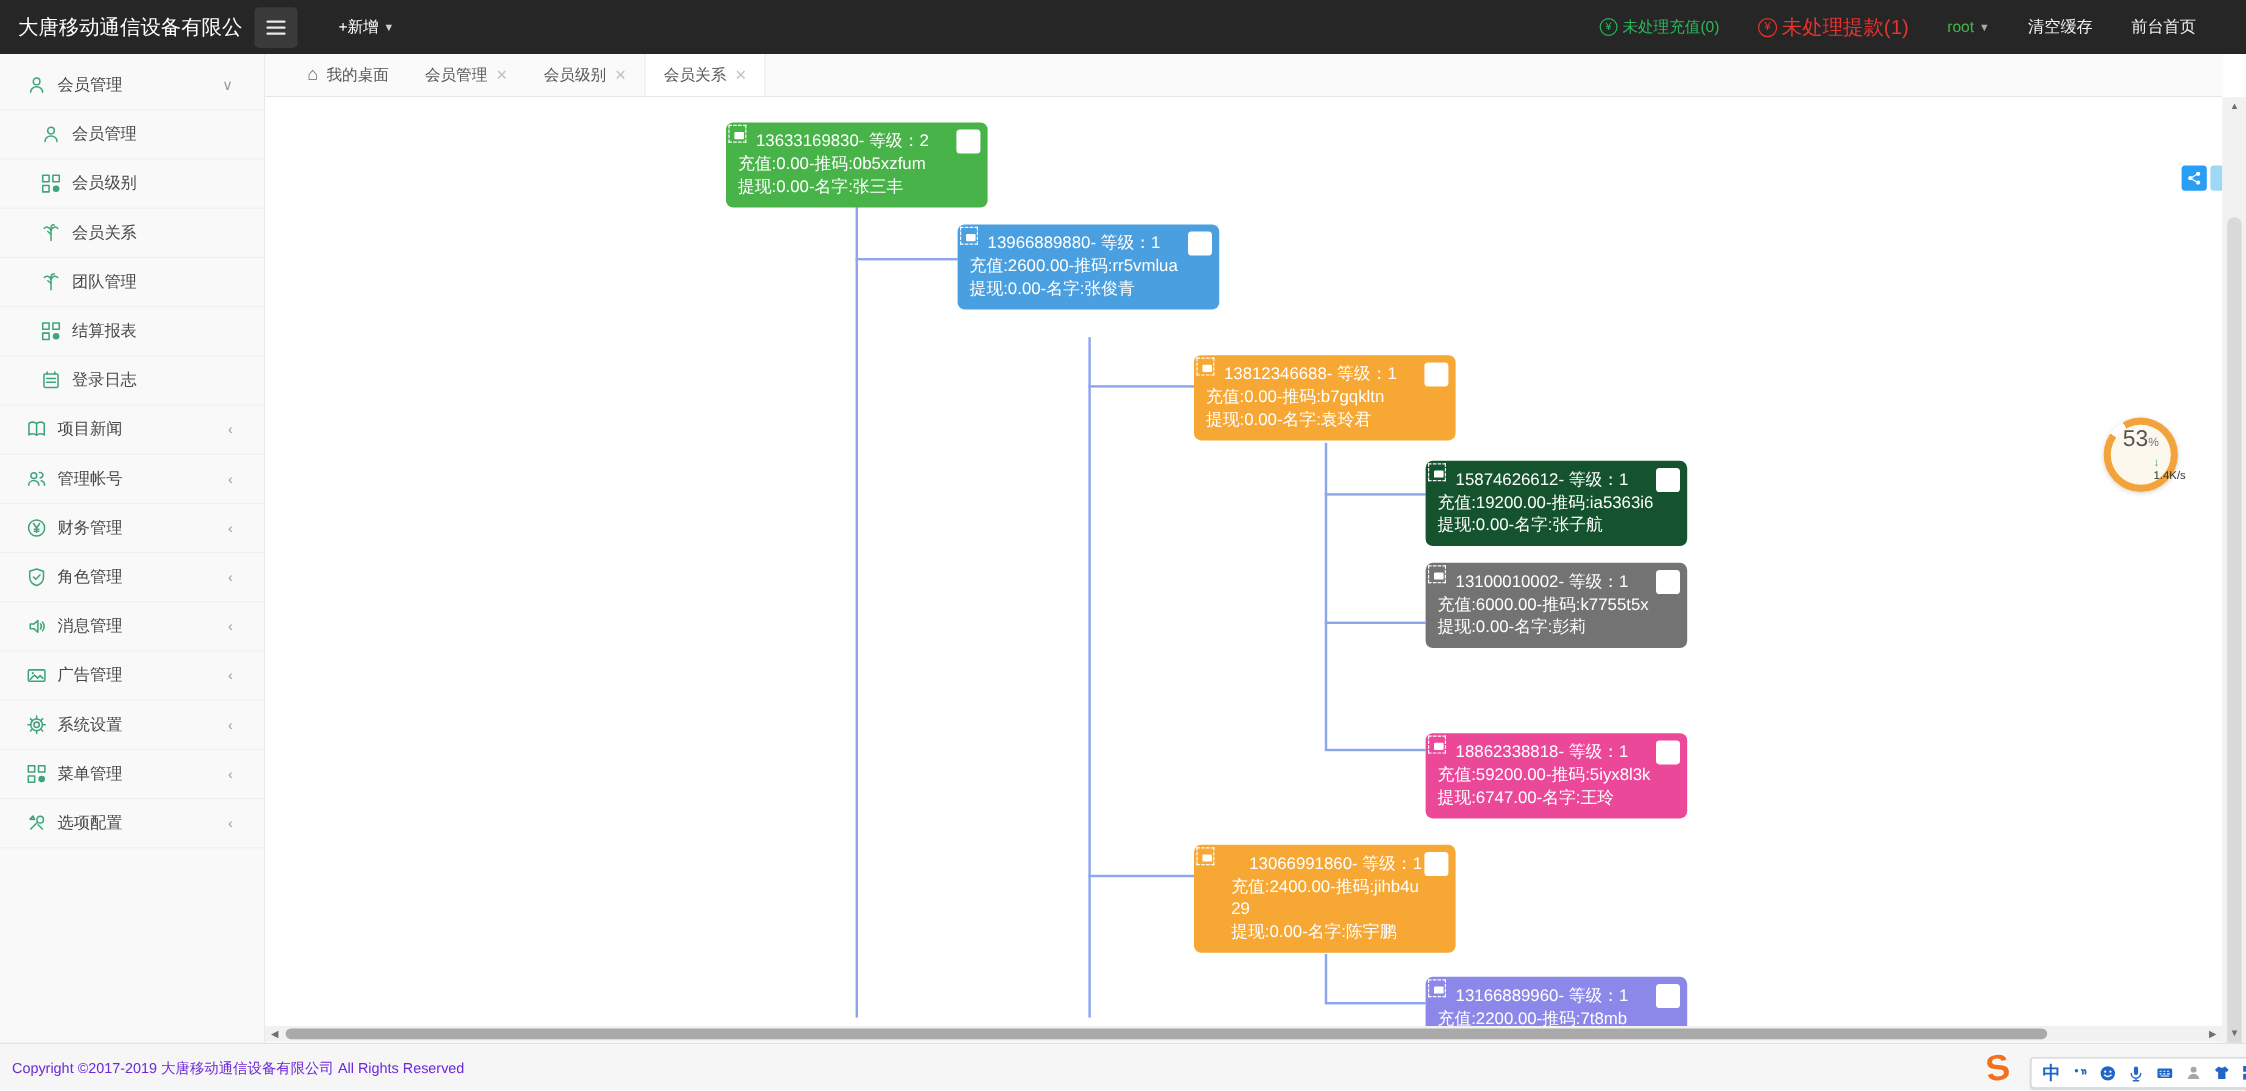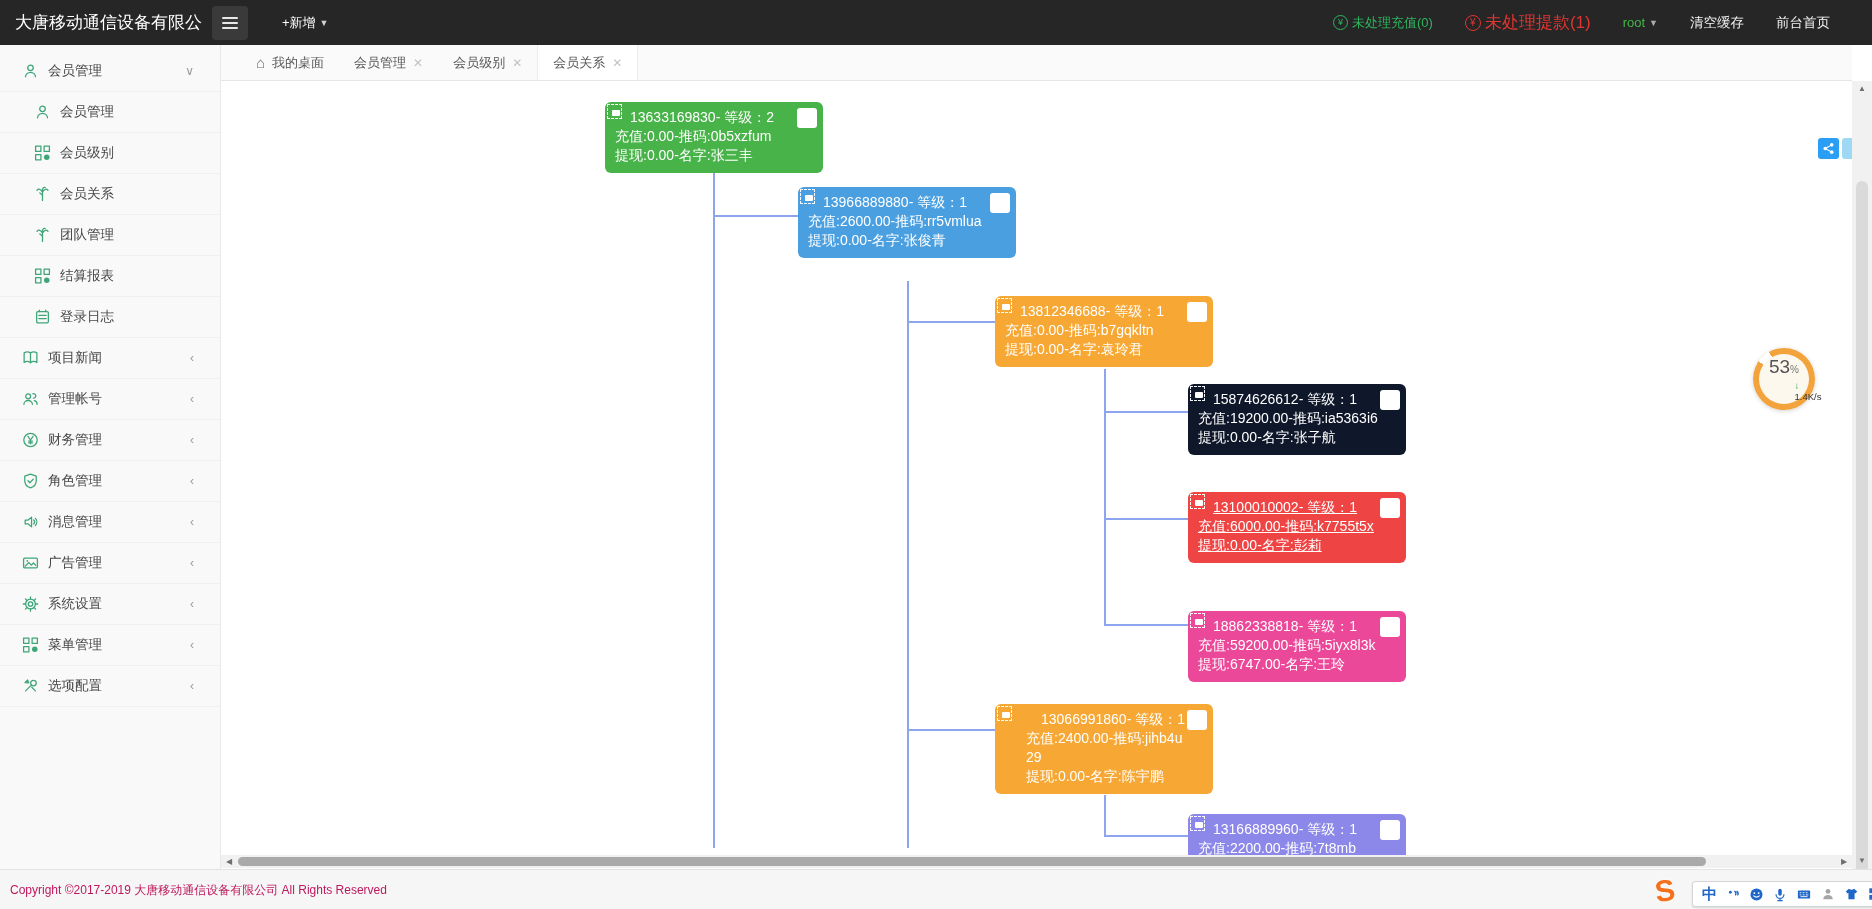--- a/index.html
+++ b/index.html
@@ -72,21 +72,21 @@
   .fb2{left:1621px;background:#9ed8f5;}
   
   .hscroll{position:absolute;left:221px;top:855px;width:1631px;height:13px;background:#f1f1f1;}
   .hs-btn{position:absolute;top:0;width:16px;height:13px;color:#6f6f6f;font-size:8px;line-height:13px;text-align:center;cursor:pointer;}
   .hs-thumb{position:absolute;left:17px;top:2px;width:1468px;height:9px;background:#a9a9a9;border-radius:6px;cursor:pointer;}
   .vscroll{position:absolute;left:1852px;top:81px;width:20px;height:788px;background:#f1f1f1;}
   .vs-btn{position:absolute;left:0;width:20px;height:16px;color:#6f6f6f;font-size:8px;line-height:16px;text-align:center;cursor:pointer;}
   .vs-thumb{position:absolute;left:4px;top:100px;width:12px;height:700px;background:#dadada;border-radius:6px;cursor:pointer;}
   
   .footer{position:absolute;left:0;top:869px;width:1872px;height:40px;background:#f6f6f6;border-top:1px solid #e2e2e2;box-sizing:border-box;}
-  .copyright{position:absolute;left:10px;top:12px;font-size:12px;color:#be185d;}
+  .copyright{position:absolute;left:10px;top:12px;font-size:12px;color:#6d28d9;}
   .ime-bar{position:absolute;left:1692px;top:11px;width:188px;height:26px;background:#fff;border:1px solid #d5d5d5;
     border-radius:3px;box-shadow:0 1px 2px rgba(0,0,0,.12);display:flex;align-items:center;gap:9px;padding:0 9px;box-sizing:border-box;}
   .ime-lang{color:#1f66c9;font-size:15px;font-weight:bold;}
   .sogou-s{position:absolute;left:1655px;top:4px;font-size:30px;font-weight:bold;color:#f3701d;
     transform:rotate(-8deg);text-shadow:0 0 2px #fff,0 0 2px #fff;}
   .ime-ic{display:flex;align-items:center;}
 </style>
 </head>
 <body>
 
@@ -317,28 +317,28 @@
         <div class="l2">充值:2600.00-推码:rr5vmlua</div>
         <div class="l3">提现:0.00-名字:张俊青</div>
       </div>
       <div class="node" style="left: 774px; top: 215px; background: rgb(247, 167, 51);">
         <span class="corner"></span>
         <span class="cb"></span>
         <div class="l1">13812346688- 等级：1</div>
         <div class="l2">充值:0.00-推码:b7gqkltn</div>
         <div class="l3">提现:0.00-名字:袁玲君</div>
       </div>
-      <div class="node" style="left: 967px; top: 303px; background: #0f172a;">
+      <div class="node" style="left: 967px; top: 303px; background: #14532d;">
         <span class="corner"></span>
         <span class="cb"></span>
         <div class="l1">15874626612- 等级：1</div>
         <div class="l2">充值:19200.00-推码:ia5363i6</div>
         <div class="l3">提现:0.00-名字:张子航</div>
       </div>
-      <div class="node" style="left: 967px; top: 411px; background: #ef4444; text-decoration: underline;">
+      <div class="node" style="left: 967px; top: 388px; background: #737373;">
         <span class="corner"></span>
         <span class="cb"></span>
         <div class="l1">13100010002- 等级：1</div>
         <div class="l2">充值:6000.00-推码:k7755t5x</div>
         <div class="l3">提现:0.00-名字:彭莉</div>
       </div>
       <div class="node" style="left: 967px; top: 530px; background: #ec4899;">
         <span class="corner"></span>
         <span class="cb"></span>
         <div class="l1">18862338818- 等级：1</div>

